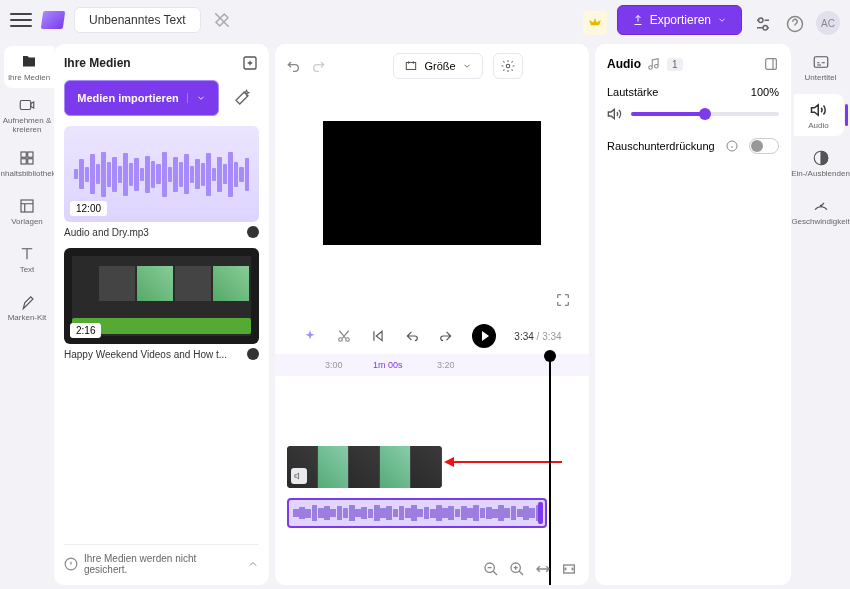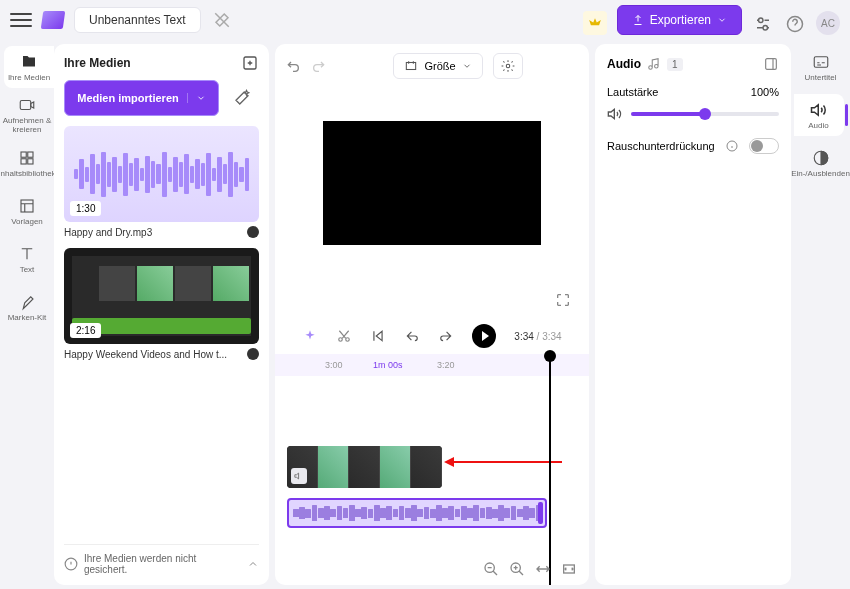--- a/index.html
+++ b/index.html
@@ -245,24 +245,24 @@
               <span style="height:45%"></span>
               <span style="height:85%"></span>
               <span style="height:25%"></span>
               <span style="height:70%"></span>
               <span style="height:40%"></span>
               <span style="height:90%"></span>
               <span style="height:50%"></span>
               <span style="height:30%"></span>
               <span style="height:65%"></span>
           </div>
-          <div class="dur-badge">1:30</div>
+          <div class="dur-badge">12:00</div>
         </div>
         <div class="media-name">
-          <span>Happy and Dry.mp3</span>
+          <span>Audio and Dry.mp3</span>
           <span class="check-dot"></span>
         </div>
       </div>
       <div class="media-item">
         <div class="video-thumb">
           <div class="vt-inner"></div>
           <div class="vt-frames">
               <div class="vt-frame"></div>
               <div class="vt-frame g"></div>
               <div class="vt-frame"></div>
@@ -512,14 +512,20 @@
       <span>Audio</span>
     </div>
     <div class="rail-item">
       <svg class="rail-icon" viewBox="0 0 24 24" fill="none" stroke="#555" stroke-width="1.5">
           <circle cx="12" cy="12" r="9"></circle>
           <path d="M12 3v18"></path>
           <path d="M12 3a9 9 0 010 18" fill="#555"></path>
         </svg>
       <span>Ein-/Ausblenden</span>
     </div>
+    <div class="rail-item">
+      <svg class="rail-icon" viewBox="0 0 24 24" fill="none" stroke="#555" stroke-width="1.5">
+          <path d="M12 13a1 1 0 100-2 1 1 0 000 2zM12 12l4-4M4 17a10 10 0 0116 0"></path>
+        </svg>
+      <span>Geschwindigkeit</span>
+    </div>
   </div>
 </div>
 
 </body></html>

